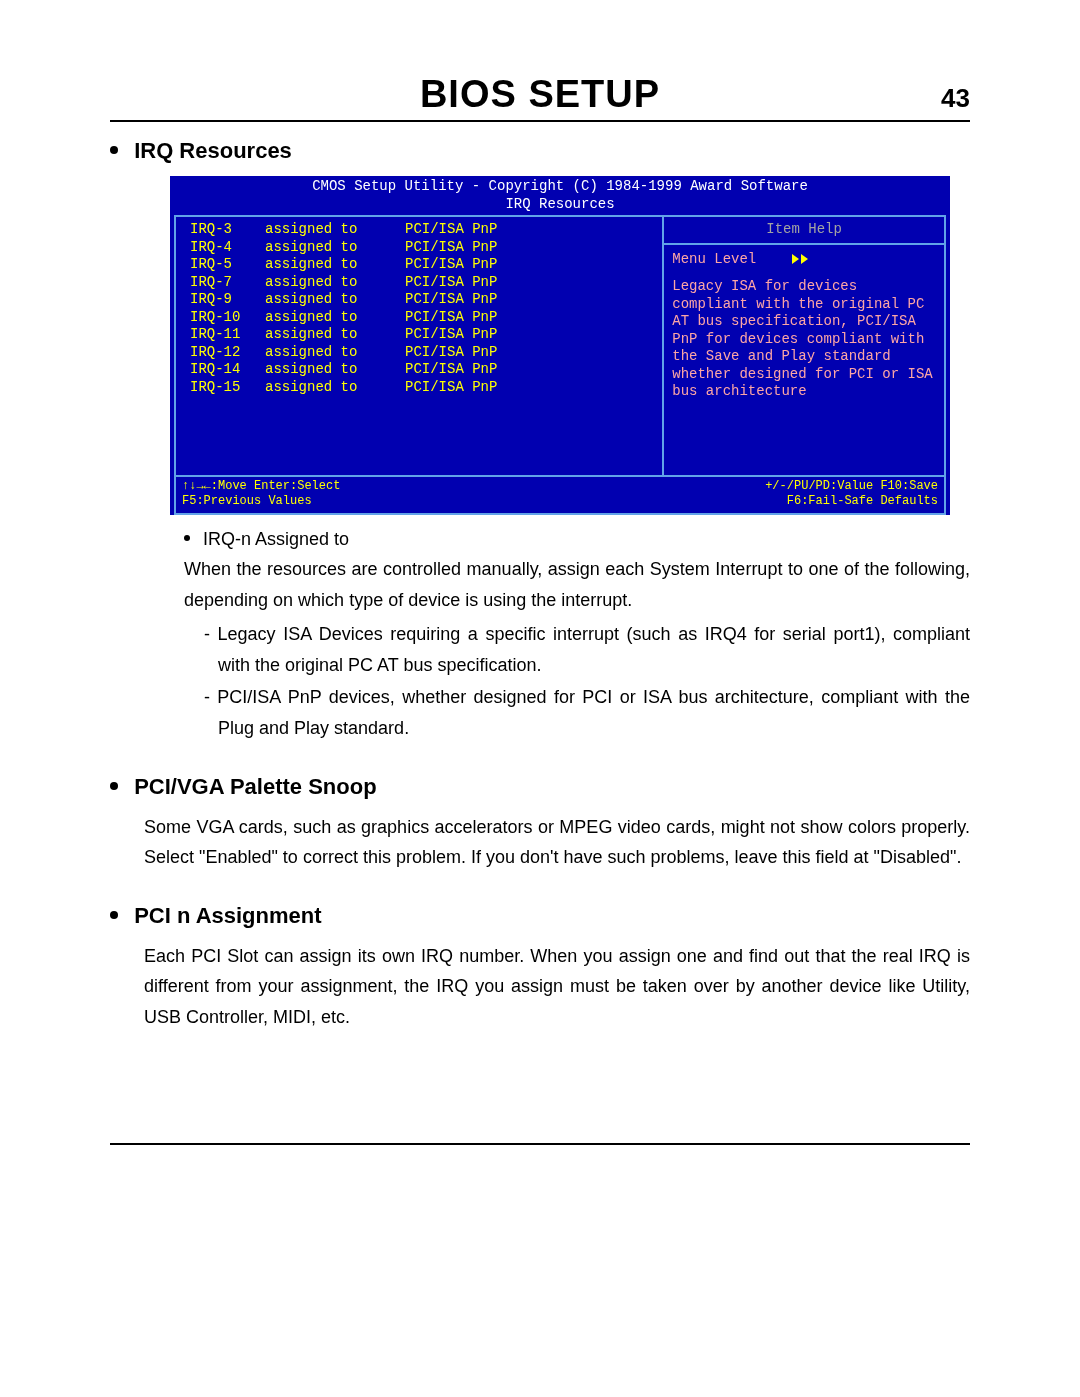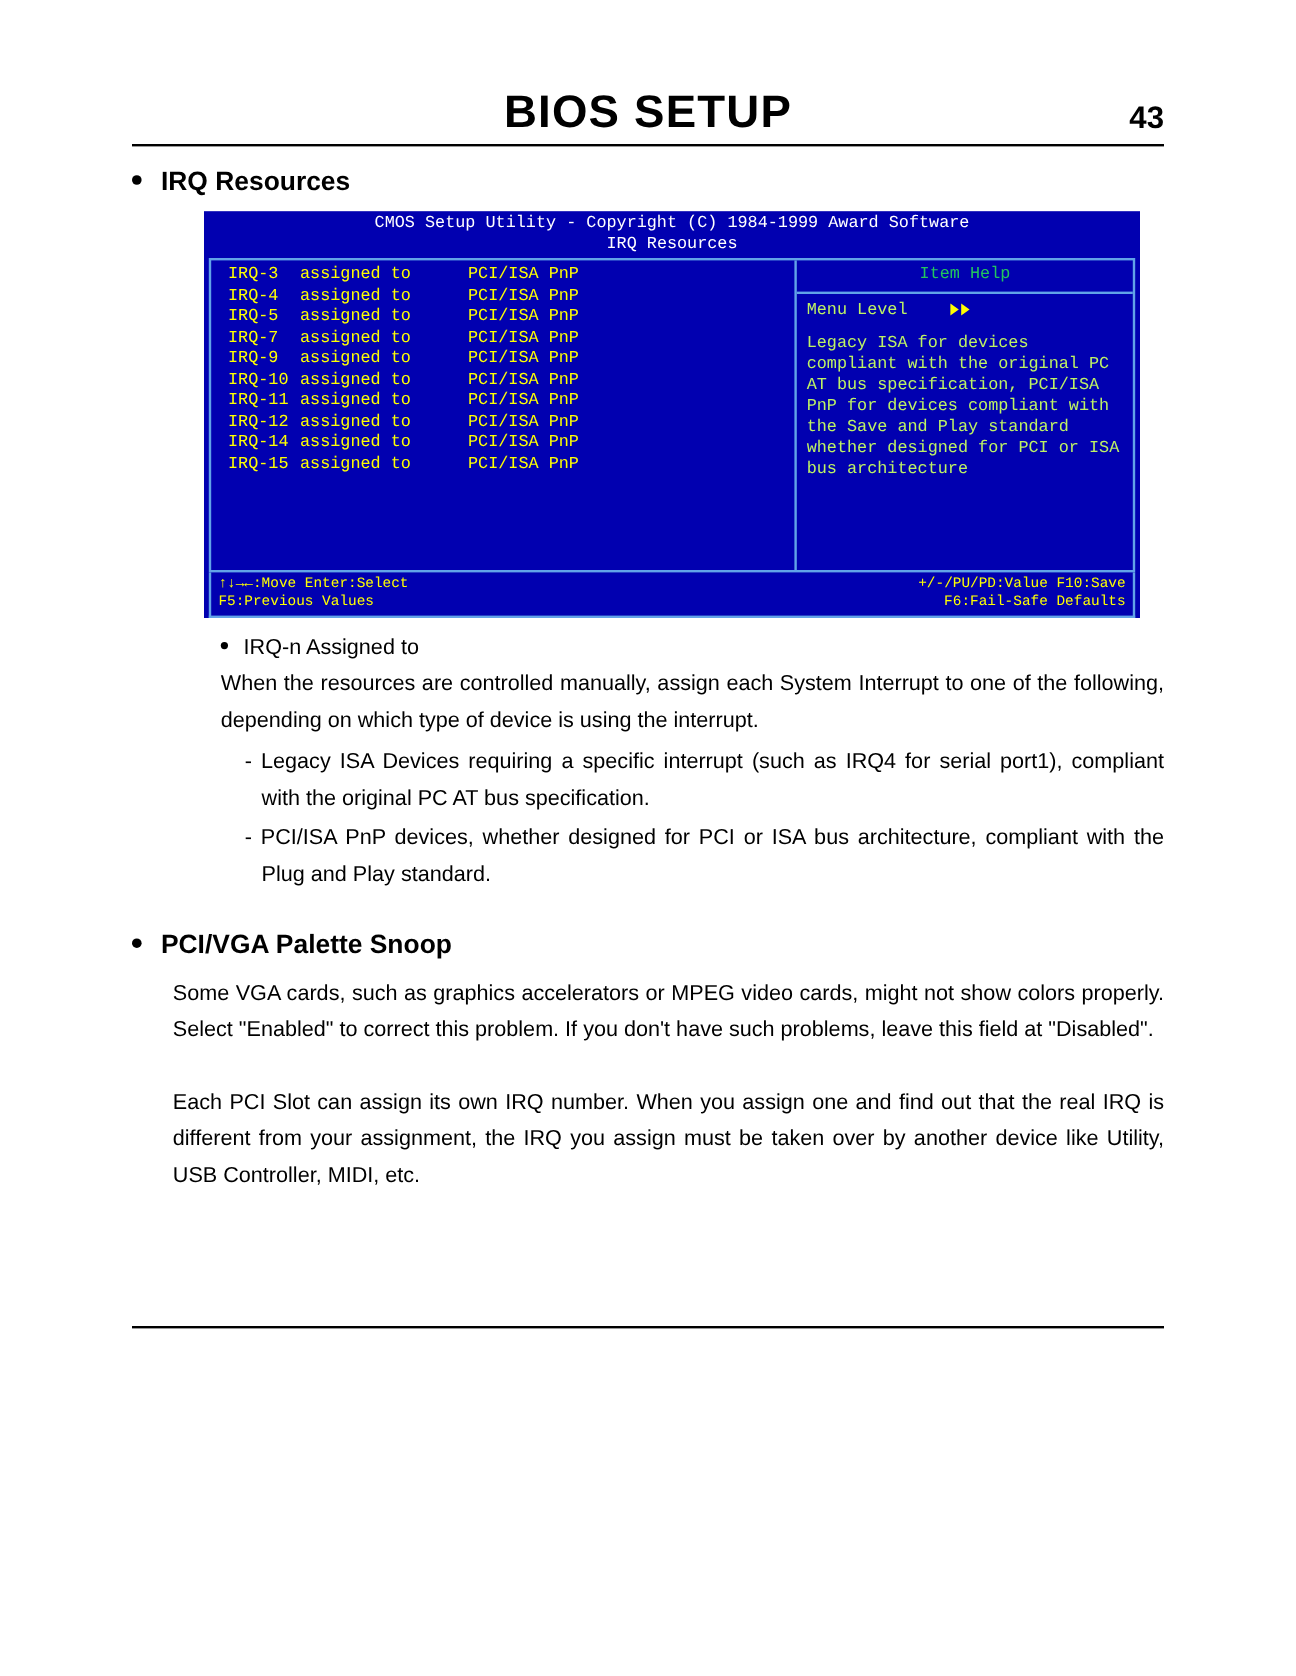--- a/index.html
+++ b/index.html
@@ -89,43 +89,44 @@
     font-family: Liberation Mono, monospace;
   }
   .bios-right {
     flex: 1.2 1 0;
     border-left: 2px solid #62a3e8;
     display: flex;
     flex-direction: column;
   }
   .bios-help-title {
     text-align: center;
-    color: #22c55e;
+    color: #a3a3a3;
     padding: 4px 4px;
     border-bottom: 2px solid #62a3e8;
   }
   .bios-help-body {
     padding: 6px 8px;
     color: #ffff00;
     flex: 1;
   }
   .bios-row {
     display: flex;
     color: #ffff00;
   }
   .bios-irq {
     width: 60px;
   }
   .bios-assigned {
     width: 140px;
+    margin-left: 15px;
   }
   .bios-val {
     flex: 1;
   }
-  .cyan { color: #bef264; }
+  .cyan { color: #fca5a5; }
   .bios-footer {
     display: flex;
     color: #ffff00;
     padding: 2px 6px 4px 6px;
     margin: 0 4px;
     border-left: 2px solid #62a3e8;
     border-right: 2px solid #62a3e8;
     border-bottom: 2px solid #62a3e8;
     font-family: "Courier New", monospace;
     font-size: 12px;
@@ -296,18 +297,22 @@
 
   <div class="sect2">
     <div class="sect-title">
       <span class="bullet"></span>
       <span>PCI/VGA Palette Snoop</span>
     </div>
     <div class="para" style="margin-left:34px">Some VGA cards, such as graphics accelerators or MPEG video cards, might not show colors properly.  Select "Enabled" to correct this problem.  If you don't have such problems, leave this field at "Disabled".</div>
   </div>
 
   <div class="sect2">
+    <div class="sect-title">
+      <span class="bullet"></span>
+      <span>PCI n Assignment</span>
+    </div>
     <div class="para" style="margin-left:34px">Each PCI Slot can assign its own IRQ number.  When you assign one and find out that the real IRQ is different from your assignment, the IRQ you assign must be taken over by another device like Utility, USB Controller, MIDI, etc.</div>
   </div>
 
   <div class="footer-line"></div>
 
 </div>
 
 </body></html>

